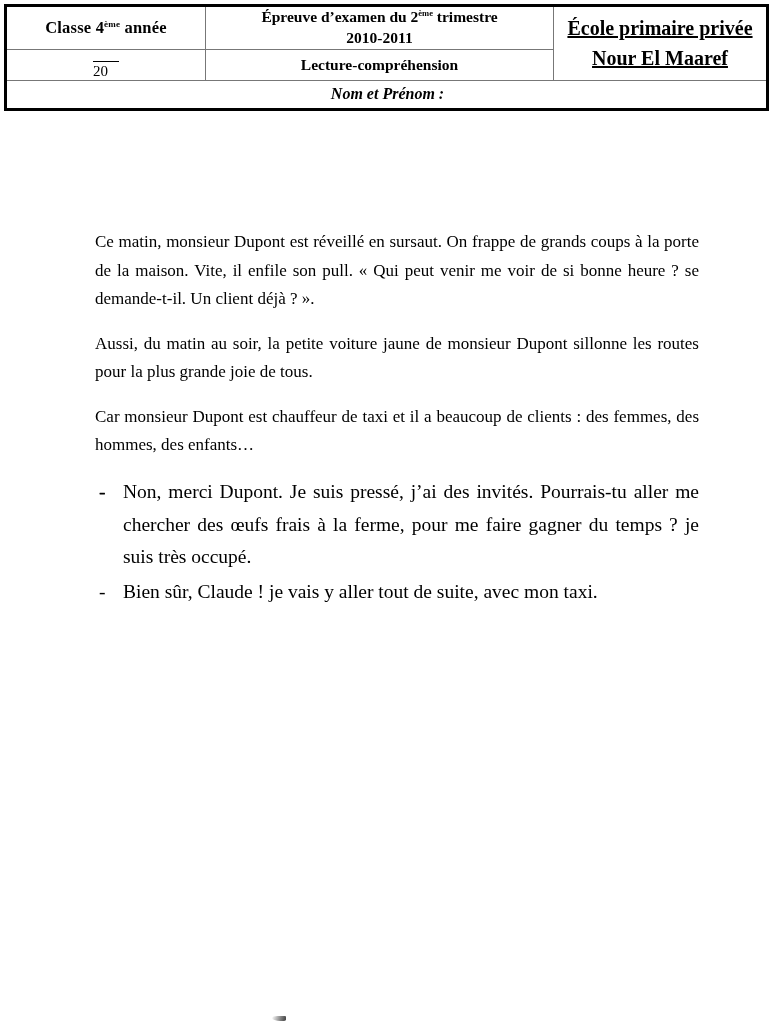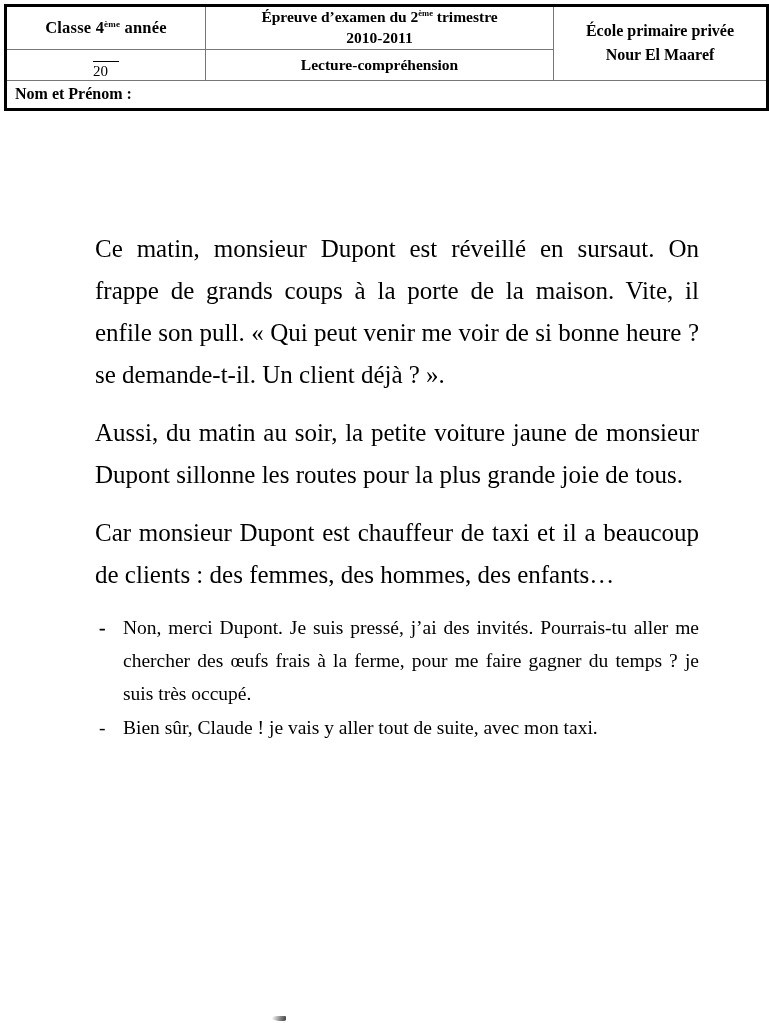--- a/index.html
+++ b/index.html
@@ -72,22 +72,23 @@
     line-height: 1.35;
   }
   .epreuve-text sup {
     font-size: 8.5px;
     vertical-align: super;
     line-height: 0;
   }
   .epreuve-line2 { display: block; }
 
   .ecole-text {
-    font-size: 16px;
+    font-size: 20px;
     line-height: 1.5;
+    text-decoration: underline;
   }
   .ecole-line { display: block; }
 
   
   .score-frac {
     display: inline-block;
     text-align: left;
     font-size: 15px;
     font-weight: normal;
     line-height: 1.0;
@@ -103,21 +104,22 @@
     display: block;
     padding-top: 2px;
     font-size: 15px;
   }
 
   .matiere-text {
     font-size: 15.5px;
   }
 
   .nom-cell {
-    text-align: left;
+    text-align: center;
+    font-style: italic;
   }
   .nom-text {
     font-size: 16px;
     padding: 4px 6px 5px 8px;
     display: block;
   }
 
   
   .body-area {
     position: absolute;
@@ -135,21 +137,21 @@
   .section-title .u {
     text-decoration: underline;
   }
   .section-title .colon {
     text-decoration: none;
     font-weight: normal;
   }
 
   p.para {
     margin: 0 0 16px 0;
-    font-size: 25px;
+    font-size: 17px;
     line-height: 1.68;
     text-align: justify;
     text-justify: inter-word;
   }
   p.para:last-child { margin-bottom: 0; }
 
   ul.dialogue {
     list-style: none;
     margin: 14px 0 0 0;
     padding: 0;

